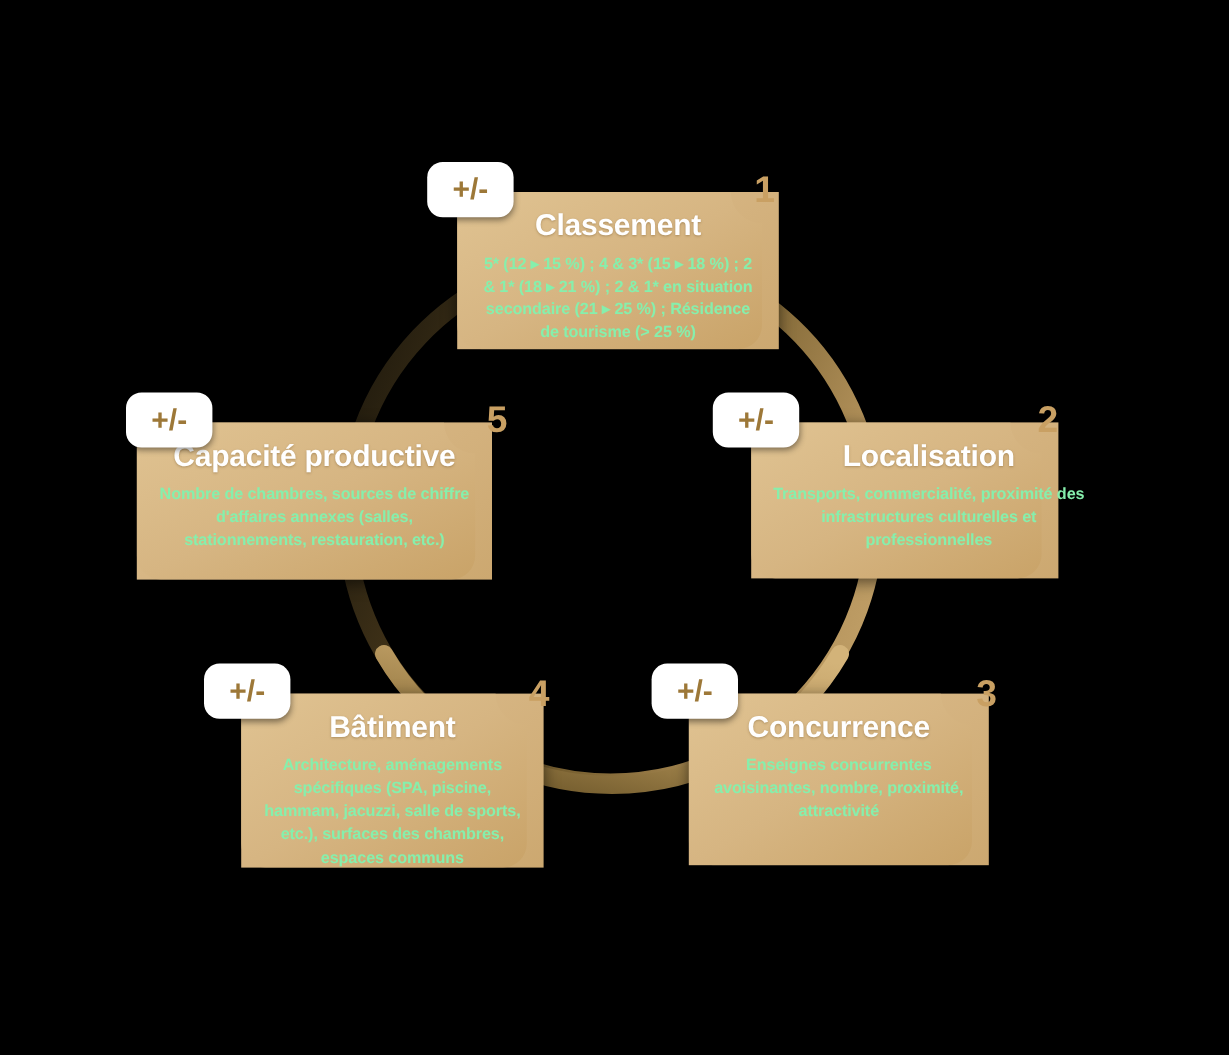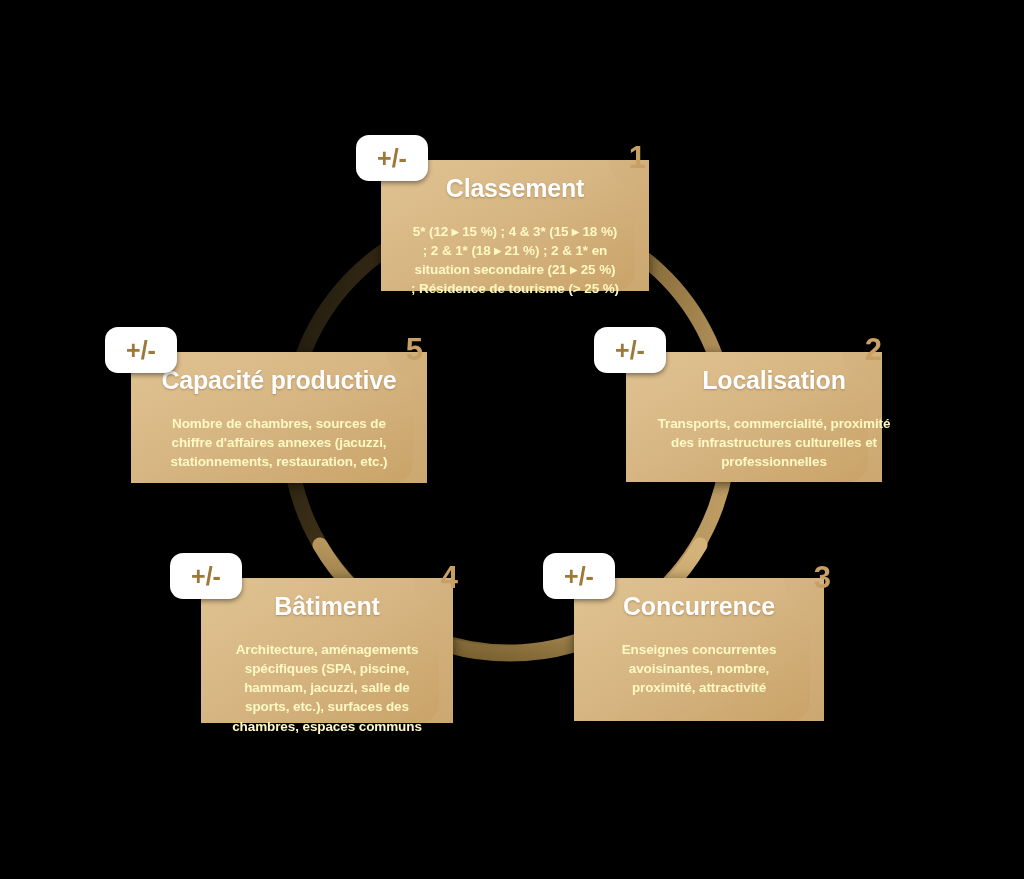--- a/index.html
+++ b/index.html
@@ -63,26 +63,26 @@
     color: #ffffff;
     font-weight: bold;
     font-size: 25px;
     line-height: 1.12;
     letter-spacing: -0.2px;
     text-shadow: 0 1px 2px rgba(90,60,20,0.35);
     margin: 0 0 8px 0;
   }
 
   .card-desc {
-    color: #fef9c3;
+    color: #86efac;
     font-weight: bold;
     font-size: 13.5px;
     line-height: 1.42;
     letter-spacing: -0.1px;
-    margin: 12px;
+    margin: 0;
   }
 
   
   .card-number {
     position: absolute;
     z-index: 4;
     color: #c9a063;
     font-weight: bold;
     font-size: 31px;
     line-height: 1;
@@ -109,21 +109,21 @@
     font-size: 25px;
     line-height: 1;
     letter-spacing: 0px;
   }
 
   
   #card-1 { left: 381px; top: 160px;  width: 268px; height: 131px; }
   #card-2 { left: 626px; top: 352px;  width: 296px; height: 130px; }
   #card-3 { left: 574px; top: 578px;  width: 250px; height: 167px; }
   #card-4 { left: 201px; top: 578px;  width: 252px; height: 116px; }
-  #card-5 { left: 131px; top: 352px;  width: 296px; height: 131px; }
+  #card-5 { left: 114px; top: 352px;  width: 296px; height: 131px; }
 
   #num-1 { left: 620px; top: 142px; width: 34px; }
   #num-2 { left: 856px; top: 334px; width: 34px; }
   #num-3 { left: 805px; top: 562px; width: 34px; }
   #num-4 { left: 432px; top: 562px; width: 34px; }
   #num-5 { left: 397px; top: 334px; width: 34px; }
 
   #badge-1 { left: 356px; top: 135px; }
   #badge-2 { left: 594px; top: 327px; }
   #badge-3 { left: 543px; top: 553px; }
@@ -255,21 +255,21 @@
       <defs>
         <linearGradient id="cg5" x1="0" y1="0" x2="1" y2="1">
           <stop offset="0%" stop-color="#e0c392"></stop>
           <stop offset="50%" stop-color="#d6b582"></stop>
           <stop offset="100%" stop-color="#c9a368"></stop>
         </linearGradient>
       </defs>
     </svg>
     <div class="card-body">
       <div class="card-title title-2line">Capacité productive</div>
-      <div class="card-desc">Nombre de chambres, sources de chiffre d'affaires annexes (jacuzzi, stationnements, restauration, etc.)</div>
+      <div class="card-desc">Nombre de chambres, sources de chiffre d'affaires annexes (salles, stationnements, restauration, etc.)</div>
     </div>
   </div>
   <div class="card-number" id="num-5">5</div>
   <div class="plusminus-badge" id="badge-5">
     <span class="pm-text">+/-</span>
   </div>
 
 </div>
 
 </body></html>

